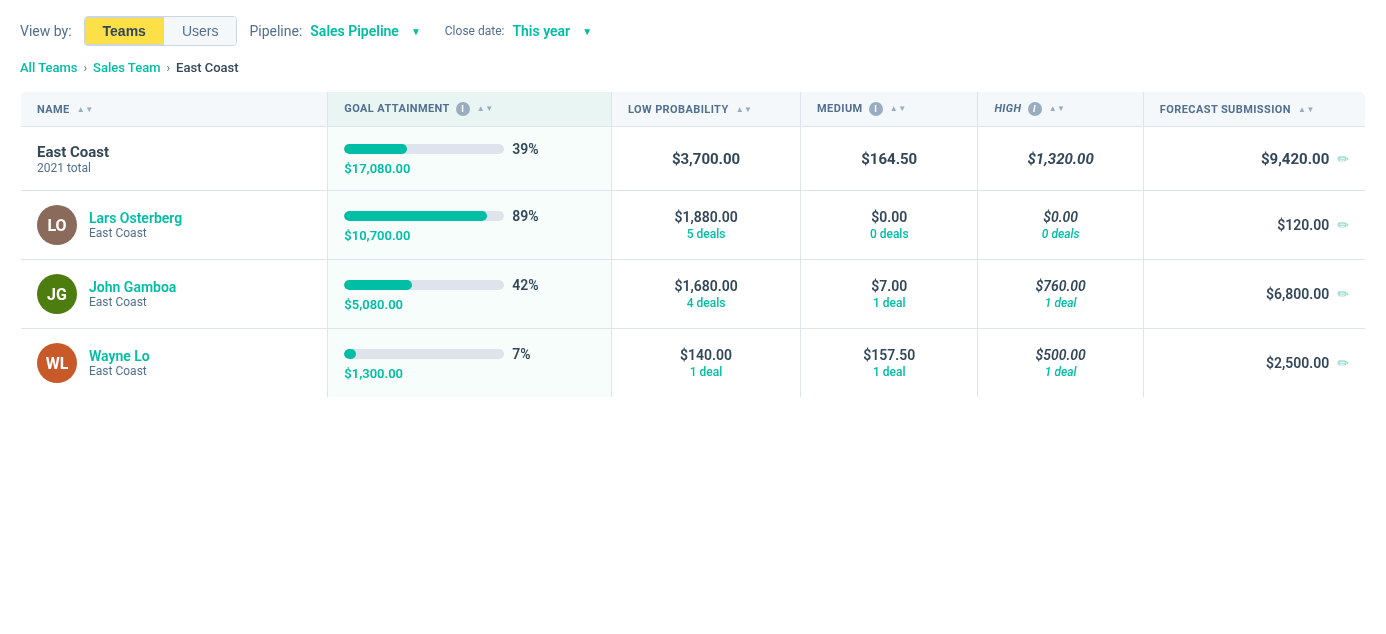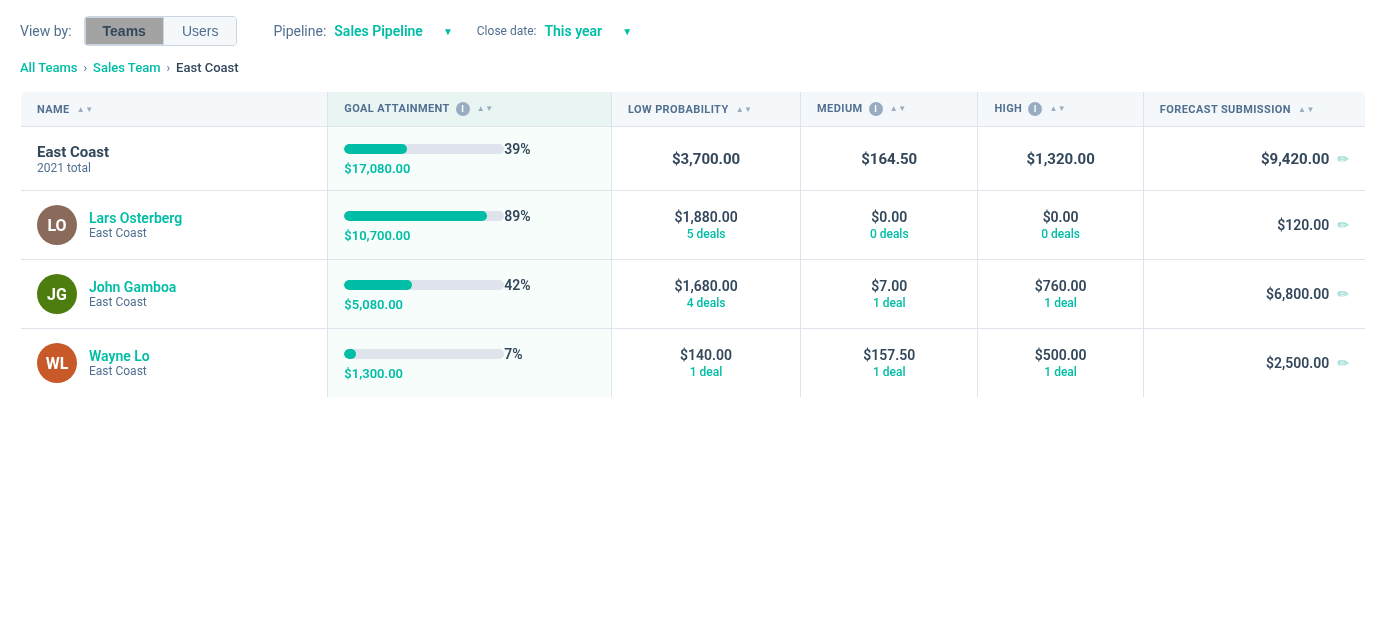--- a/index.html
+++ b/index.html
@@ -33,37 +33,37 @@
     .toggle-btn {
       padding: 6px 18px;
       font-size: 14px;
       font-weight: 500;
       cursor: pointer;
       border: none;
       background: #f5f8fa;
       color: #516f90;
     }
     .toggle-btn.active {
-      background: #a3a3a3;
+      background: #fde047;
       color: #33475b;
       font-weight: 600;
       box-shadow: inset 0 0 0 1px #cbd6e2;
     }
     .pipeline-label {
       color: #516f90;
-      margin-left: 28px;
+      margin-left: 4px;
       font-size: 14px;
     }
     .dropdown-link {
       color: #00bda5;
       font-weight: 600;
       font-size: 14px;
       display: flex;
       align-items: center;
-      gap: 20px;
+      gap: 12px;
       cursor: pointer;
       text-decoration: none;
     }
     .dropdown-link .arrow {
       font-size: 10px;
       color: #00bda5;
     }
     .close-date-label {
       color: #516f90;
       margin-left: 16px;
@@ -151,20 +151,21 @@
       text-align: center;
       line-height: 14px;
       margin-left: 3px;
       cursor: pointer;
     }
 
     
     .progress-container {
       display: flex;
       align-items: center;
+      gap: 8px;
       margin-bottom: 4px;
     }
     .progress-bar-bg {
       width: 160px;
       height: 10px;
       background: #dfe3eb;
       border-radius: 5px;
       overflow: hidden;
     }
     .progress-bar-fill {
@@ -251,21 +252,21 @@
     
     .east-coast-row td {
       background: #fff;
     }
 
     
     .col-name { width: 260px; }
     .col-goal { width: 240px; background: #f0faf8; }
     .col-low { width: 160px; text-align: center; }
     .col-medium { width: 150px; text-align: center; }
-    .col-high { width: 140px; text-align: center; }
+    .col-high { width: 140px; text-align: center; font-style: italic; }
     .col-forecast { width: 180px; text-align: right; }
 
     thead .col-goal { background: #e8f5f3; }
     tbody .col-goal { background: #f7fdfb; }
   </style>
 </head>
 <body>
 
 <div class="top-bar">
   <span class="view-by-label">View by:</span>

